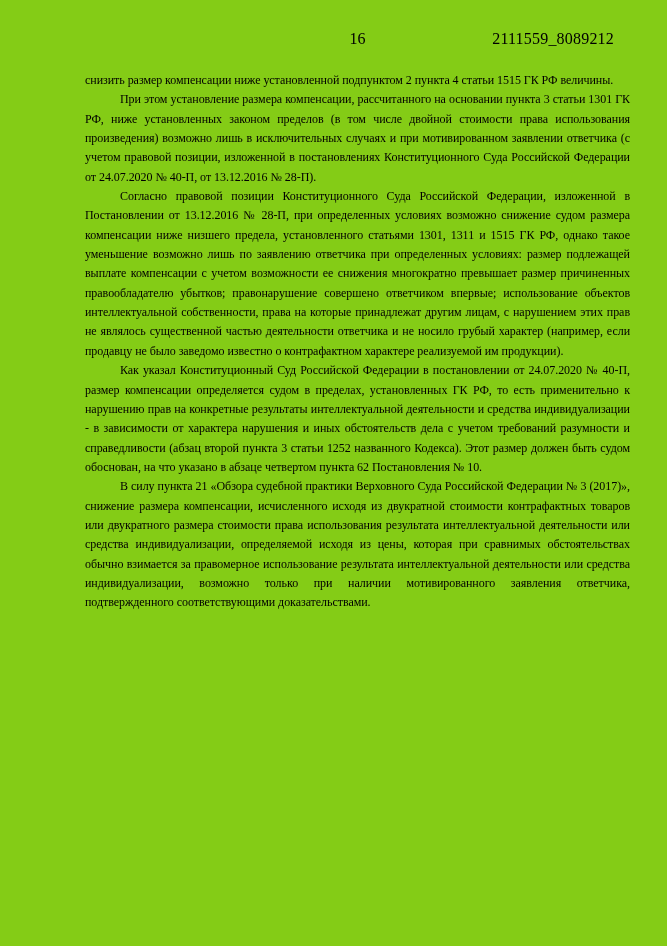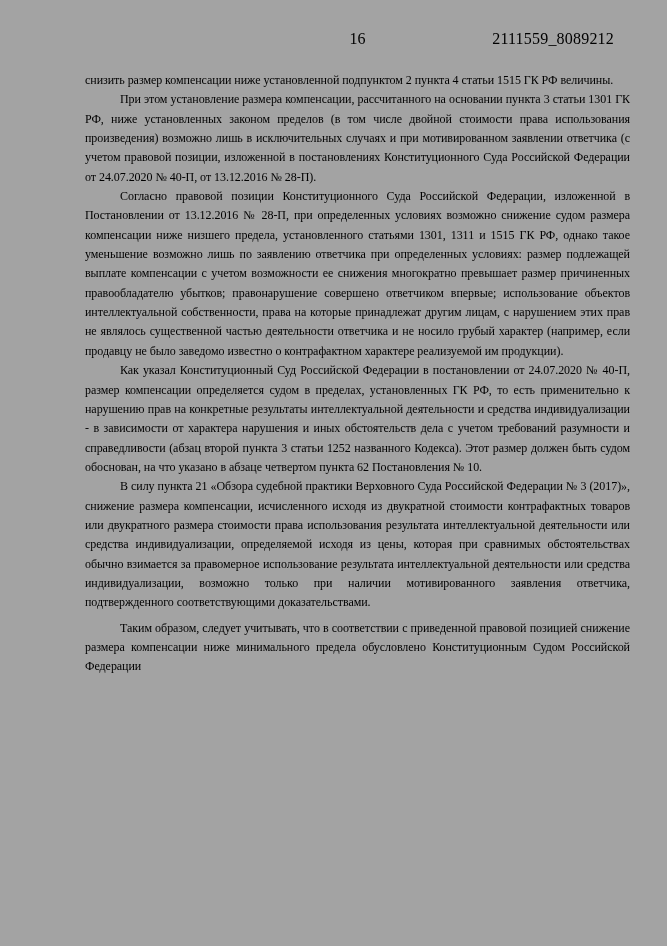--- a/index.html
+++ b/index.html
@@ -12,21 +12,21 @@
     background: #ffffff;
     color: #000000;
     font-family: "Liberation Serif", serif;
     overflow: hidden;
   }
   .page {
     box-sizing: border-box;
     width: 667px;
     height: 946px;
     padding: 30px 37px 20px 85px; 
-    background: #a3a3a3;
+    background: #84cc16;
   }
   .header {
     position: relative;
     height: 20px;
     font-size: 16px;
     line-height: 18px;
   }
   .page-num {
     position: absolute;
     left: 50%;
@@ -64,15 +64,14 @@
   <div class="header">
     <span class="page-num">16</span>
     <span class="doc-id">2111559_8089212</span>
   </div>
   <div class="content">
     <p class="para no-indent">снизить размер компенсации ниже установленной подпунктом 2 пункта 4 статьи 1515 ГК РФ величины.</p>
     <p class="para">При этом установление размера компенсации, рассчитанного на основании пункта 3 статьи 1301 ГК РФ, ниже установленных законом пределов (в том числе двойной стоимости права использования произведения) возможно лишь в исключительных случаях и при мотивированном заявлении ответчика (с учетом правовой позиции, изложенной в постановлениях Конституционного Суда Российской Федерации от 24.07.2020 № 40-П, от 13.12.2016 № 28-П).</p>
     <p class="para">Согласно правовой позиции Конституционного Суда Российской Федерации, изложенной в Постановлении от 13.12.2016 № 28-П, при определенных условиях возможно снижение судом размера компенсации ниже низшего предела, установленного статьями 1301, 1311 и 1515 ГК РФ, однако такое уменьшение возможно лишь по заявлению ответчика при определенных условиях: размер подлежащей выплате компенсации с учетом возможности ее снижения многократно превышает размер причиненных правообладателю убытков; правонарушение совершено ответчиком впервые; использование объектов интеллектуальной собственности, права на которые принадлежат другим лицам, с нарушением этих прав не являлось существенной частью деятельности ответчика и не носило грубый характер (например, если продавцу не было заведомо известно о контрафактном характере реализуемой им продукции).</p>
     <p class="para">Как указал Конституционный Суд Российской Федерации в постановлении от 24.07.2020 № 40-П, размер компенсации определяется судом в пределах, установленных ГК РФ, то есть применительно к нарушению прав на конкретные результаты интеллектуальной деятельности и средства индивидуализации - в зависимости от характера нарушения и иных обстоятельств дела с учетом требований разумности и справедливости (абзац второй пункта 3 статьи 1252 названного Кодекса). Этот размер должен быть судом обоснован, на что указано в абзаце четвертом пункта 62 Постановления № 10.</p>
     <p class="para">В силу пункта 21 «Обзора судебной практики Верховного Суда Российской Федерации № 3 (2017)», снижение размера компенсации, исчисленного исходя из двукратной стоимости контрафактных товаров или двукратного размера стоимости права использования результата интеллектуальной деятельности или средства индивидуализации, определяемой исходя из цены, которая при сравнимых обстоятельствах обычно взимается за правомерное использование результата интеллектуальной деятельности или средства индивидуализации, возможно только при наличии мотивированного заявления ответчика, подтвержденного соответствующими доказательствами.</p>
-    <p class="para gap-before">Таким образом, следует учитывать, что в соответствии с приведенной правовой позицией снижение размера компенсации ниже минимального предела обусловлено Конституционным Судом Российской Федерации</p>
   </div>
 </div>
 
 </body></html>

